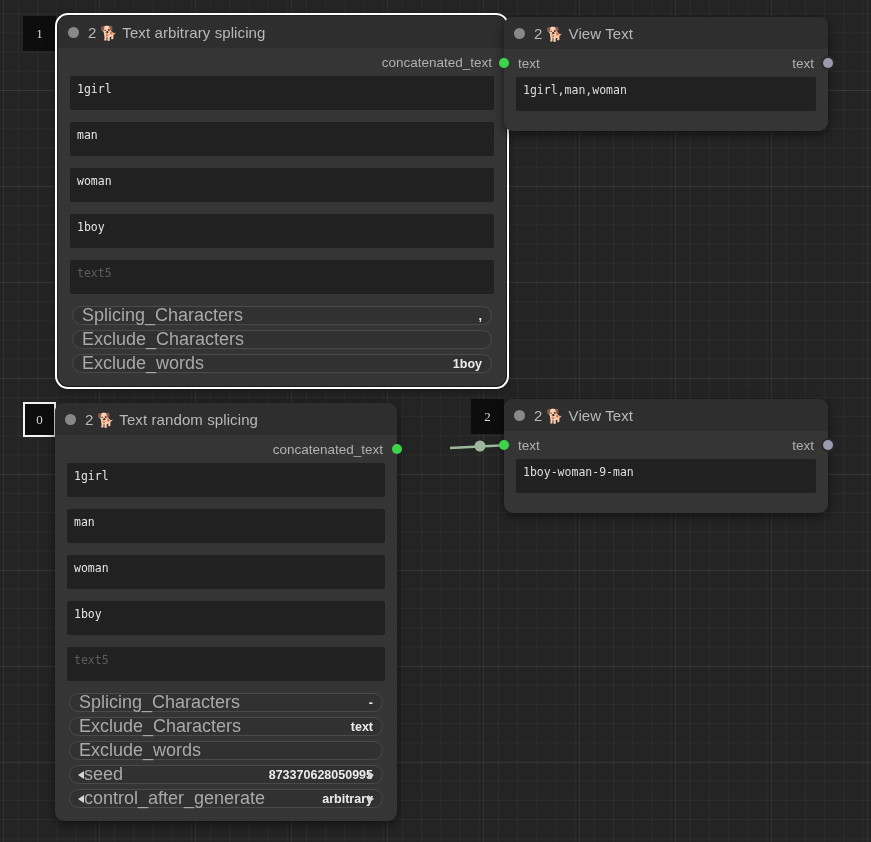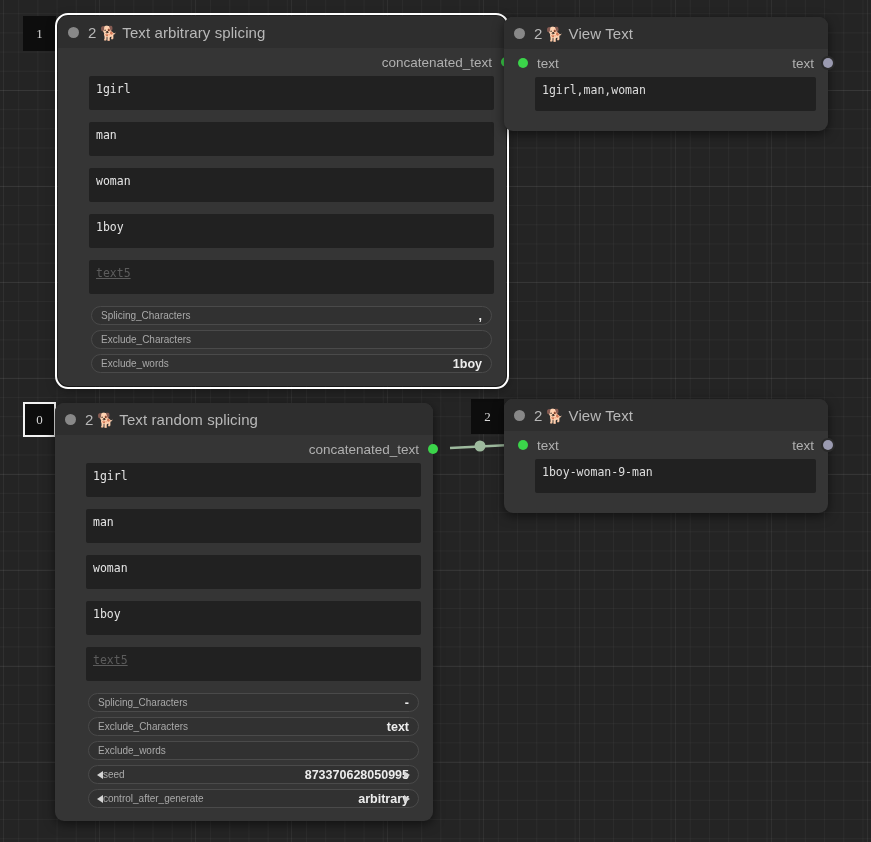--- a/index.html
+++ b/index.html
@@ -73,21 +73,21 @@
     margin-right: 9px;
     flex: none;
   }
   .node-title {
     color: #b8b8b8;
     font-size: 15px;
     white-space: nowrap;
     letter-spacing: 0.1px;
   }
   .node-title .emo { font-size: 14px; }
-  .node-body { position: relative; padding-bottom: 8px; padding-left: 19px; }
+  .node-body { position: relative; padding-bottom: 8px; }
 
   
   .slot-row {
     position: relative;
     height: 28px;
     display: flex;
     align-items: center;
     padding: 0 14px;
     box-sizing: border-box;
   }
@@ -117,42 +117,42 @@
     color: #e4e4e4;
     font-family: "DejaVu Sans Mono", monospace;
     font-size: 11.5px;
     line-height: 1.35;
     padding: 6px 7px;
     box-sizing: border-box;
     resize: none;
     outline: none;
     display: block;
   }
-  .ta.ph { color: #5c5c5c; text-decoration: underline; }
+  .ta.ph { color: #5c5c5c; }
   .ta.view {
     color: #dedede;
     height: 34px;
   }
 
   
   .widget {
     margin: 0 14px 5px 14px;
     height: 19px;
     border-radius: 10px;
     background: #313131;
     border: 1px solid #4a4a4a;
     display: flex;
     align-items: center;
     padding: 0 9px;
     box-sizing: border-box;
     position: relative;
   }
   .widget .wlabel {
     color: #a9a9a9;
-    font-size: 10px;
+    font-size: 18px;
     white-space: nowrap;
   }
   .widget .wvalue {
     margin-left: auto;
     color: #ececec;
     font-size: 12.5px;
     font-weight: bold;
     white-space: nowrap;
   }
   .widget.combo .wlabel { margin-left: 5px; }
@@ -239,21 +239,21 @@
         <span class="slot-label">text</span>
         <span class="slot-label out">text</span>
         <span class="dot out grey"></span>
       </div>
       <div class="ta view">1girl,man,woman</div>
     </div>
   </div>
 
   <div class="id-badge sel" style="left:23px; top:402px;">0</div>
 
-  <div class="node" style="left:55px; top:403px; width:378px;">
+  <div class="node" style="left:55px; top:403px; width:342px;">
     <div class="node-header">
       <span class="collapse-dot"></span>
       <span class="node-title">
         <span>2</span>
         <span class="emo">🐕</span>
         <span>Text random splicing</span>
       </span>
     </div>
     <div class="node-body">
       <div class="slot-row">

